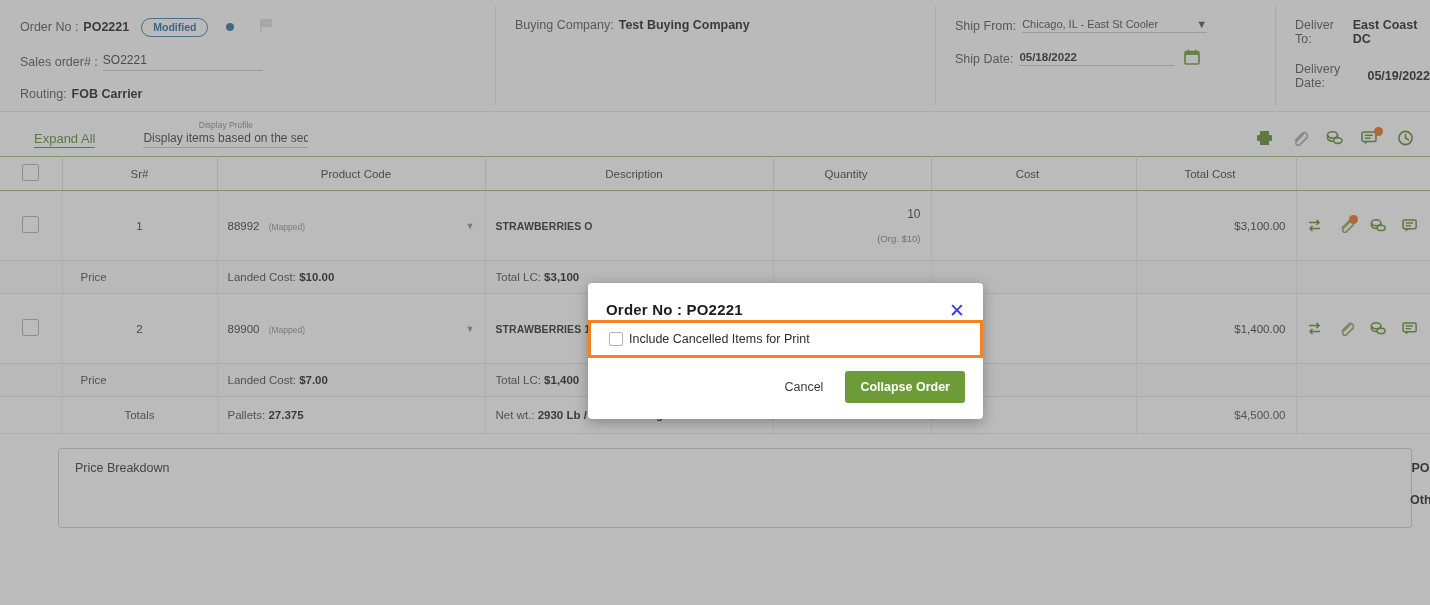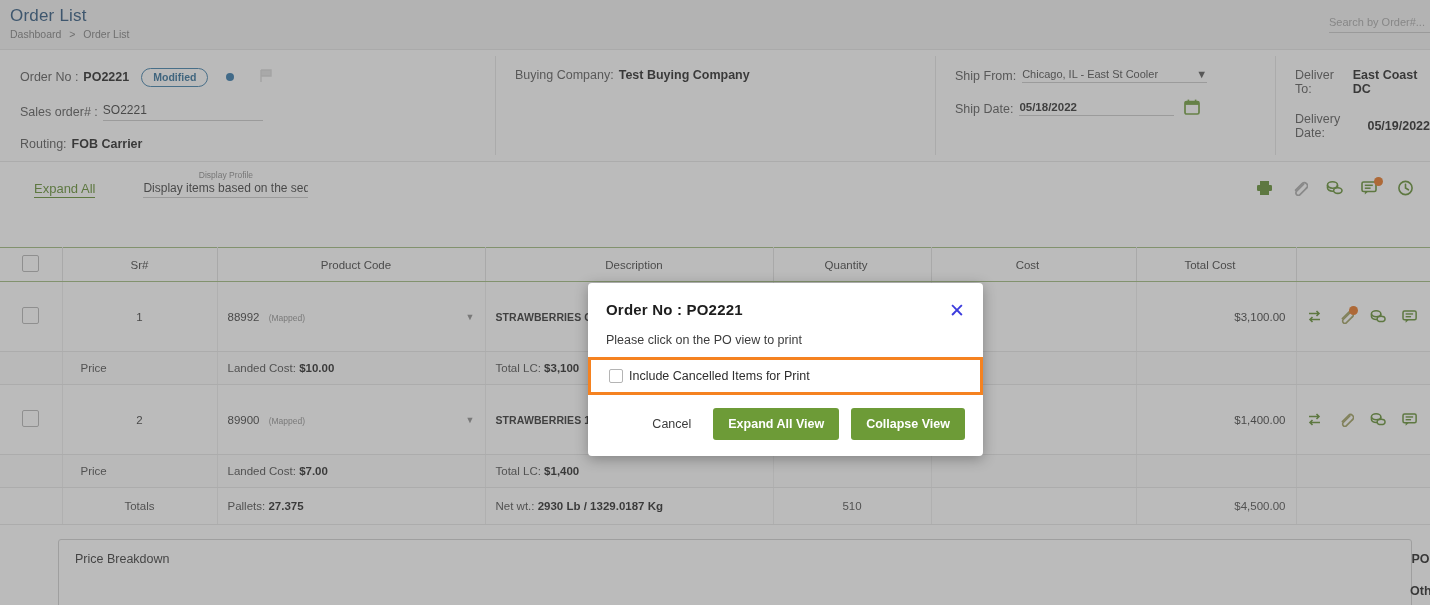--- a/index.html
+++ b/index.html
@@ -146,21 +146,21 @@
     padding-bottom: 2px;
   }
   .ico { position: relative; display: inline-flex; cursor: pointer; }
   .badge {
     position: absolute; top: -3px; right: -4px;
     width: 9px; height: 9px; border-radius: 50%;
     background: #e8731c;
   }
 
   
-  table.grid { width: 100%; border-collapse: collapse; table-layout: fixed; margin-top: 41px; }
+  table.grid { width: 100%; border-collapse: collapse; table-layout: fixed; }
   table.grid th {
     font-size: 11.5px; font-weight: normal; color: #3d3d3d;
     border-top: 1px solid #9eb87a;
     border-bottom: 1px solid #9eb87a;
     border-right: 1px solid #e0e0e0;
     height: 34px;
     text-align: center;
     background: #fff;
   }
   table.grid td {
@@ -268,31 +268,20 @@
     padding: 9px 15px; border-radius: 3px;
   }
 </style>
 </head>
 <body>
 
 <div id="app">
 
   <div id="page">
 
-    <div class="topbar">
-      <div class="page-title">Order List</div>
-      <div class="breadcrumb">
-        <span>Dashboard</span>
-        <span class="sep">&gt;</span>
-        <span>Order List</span>
-      </div>
-      <div class="search-box">
-        <input class="search-input" type="text" placeholder="Search by Order#..." style="">
-      </div>
-    </div>
 
     <div class="info-panel">
 
       <div class="info-col col-a">
         <div class="row-line">
           <span class="lbl">Order No :</span>
           <span class="val-bold">PO2221</span>
           <span class="chip">Modified</span>
           <span class="blue-dot"></span>
           <span class="flag-icon">
@@ -599,25 +588,23 @@
 
   </div>
 
   <div id="overlay"></div>
 
   <div id="modal">
     <div class="modal-head">
       <div class="modal-title">Order No : PO2221</div>
       <button class="modal-close">✕</button>
     </div>
-    <div class="modal-sub">Please click on the PO view to print</div>
     <div class="modal-hl">
       <span class="chkbox"></span>
       <span class="hl-label">Include Cancelled Items for Print</span>
     </div>
     <div class="modal-actions">
       <button class="btn-link">Cancel</button>
-      <button class="btn-green">Expand All View</button>
-      <button class="btn-green">Collapse View</button>
+      <button class="btn-green">Collapse Order</button>
     </div>
   </div>
 
 </div>
 
 </body></html>

